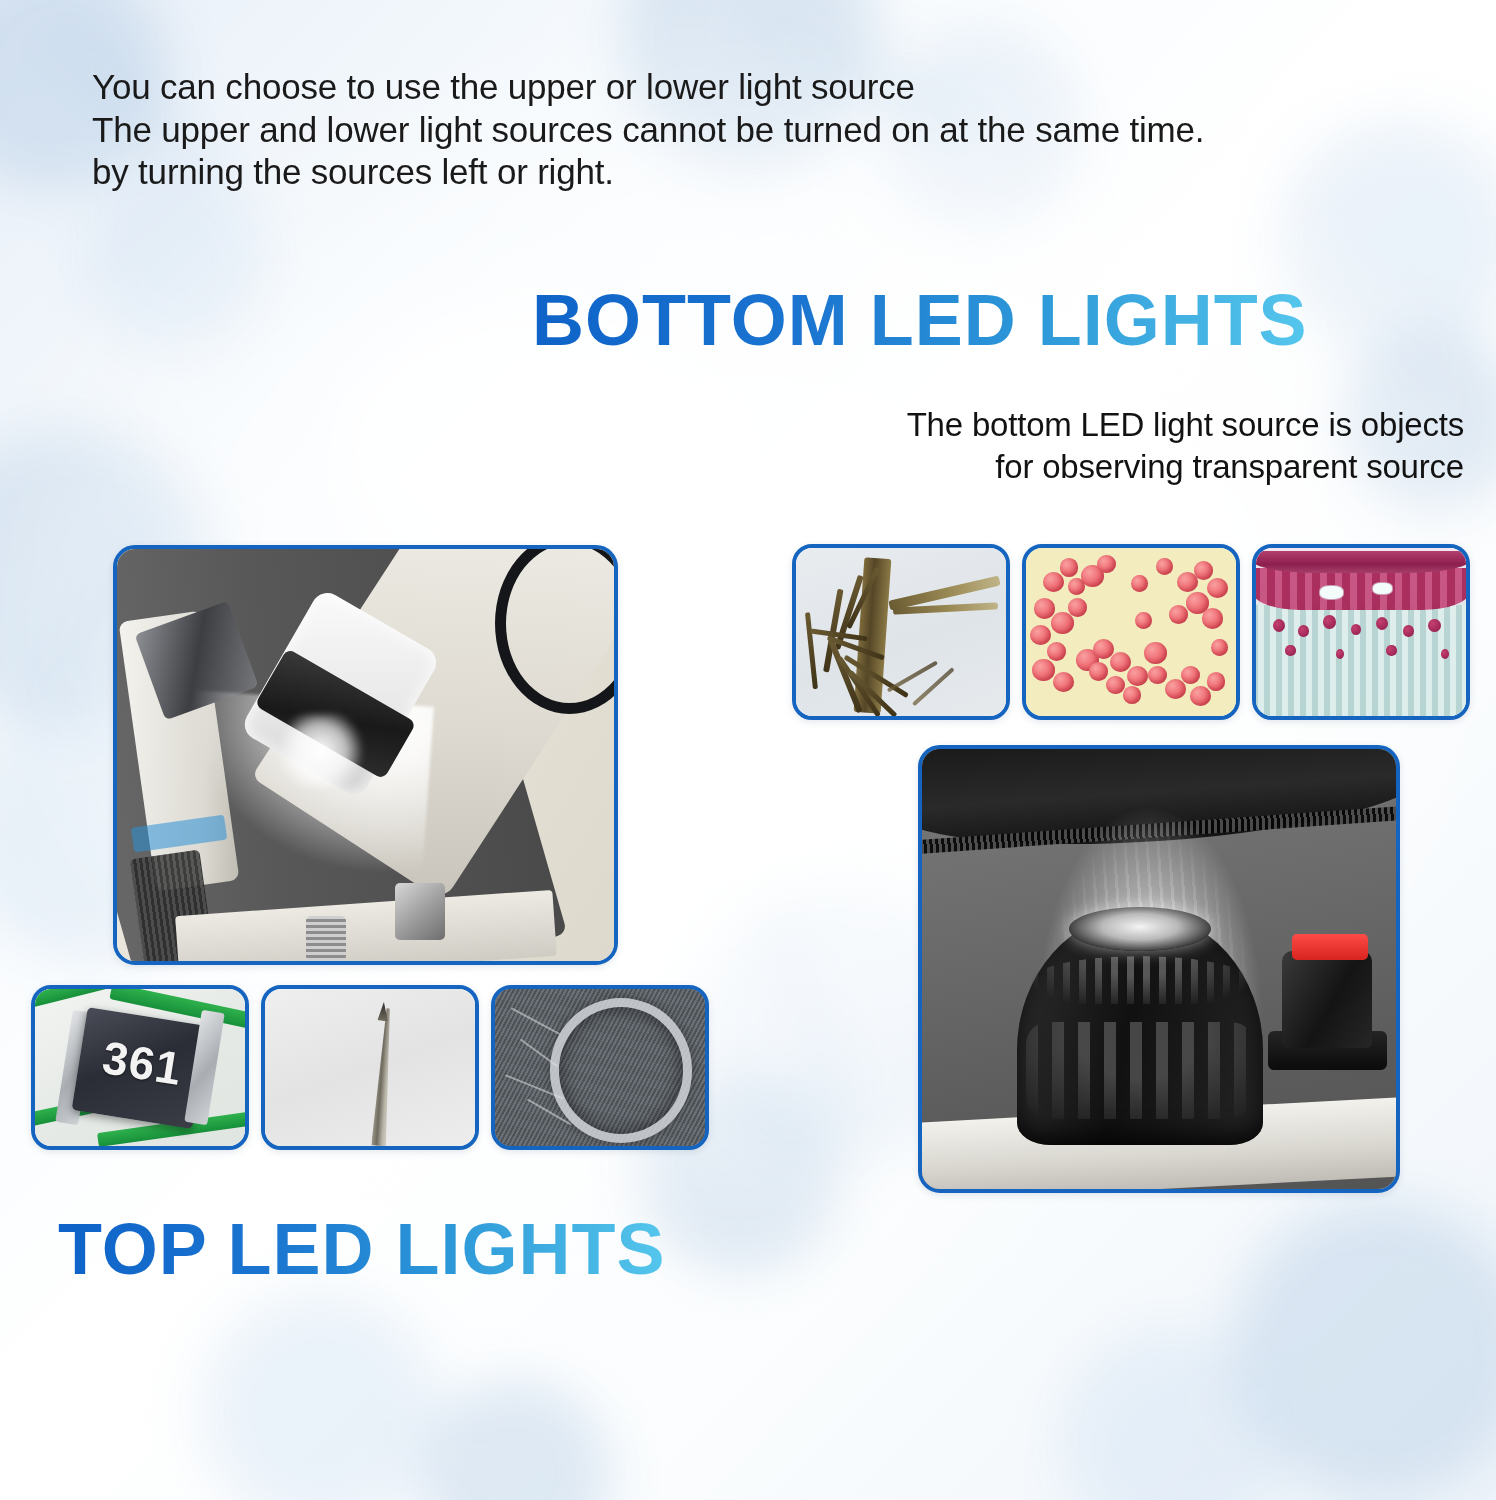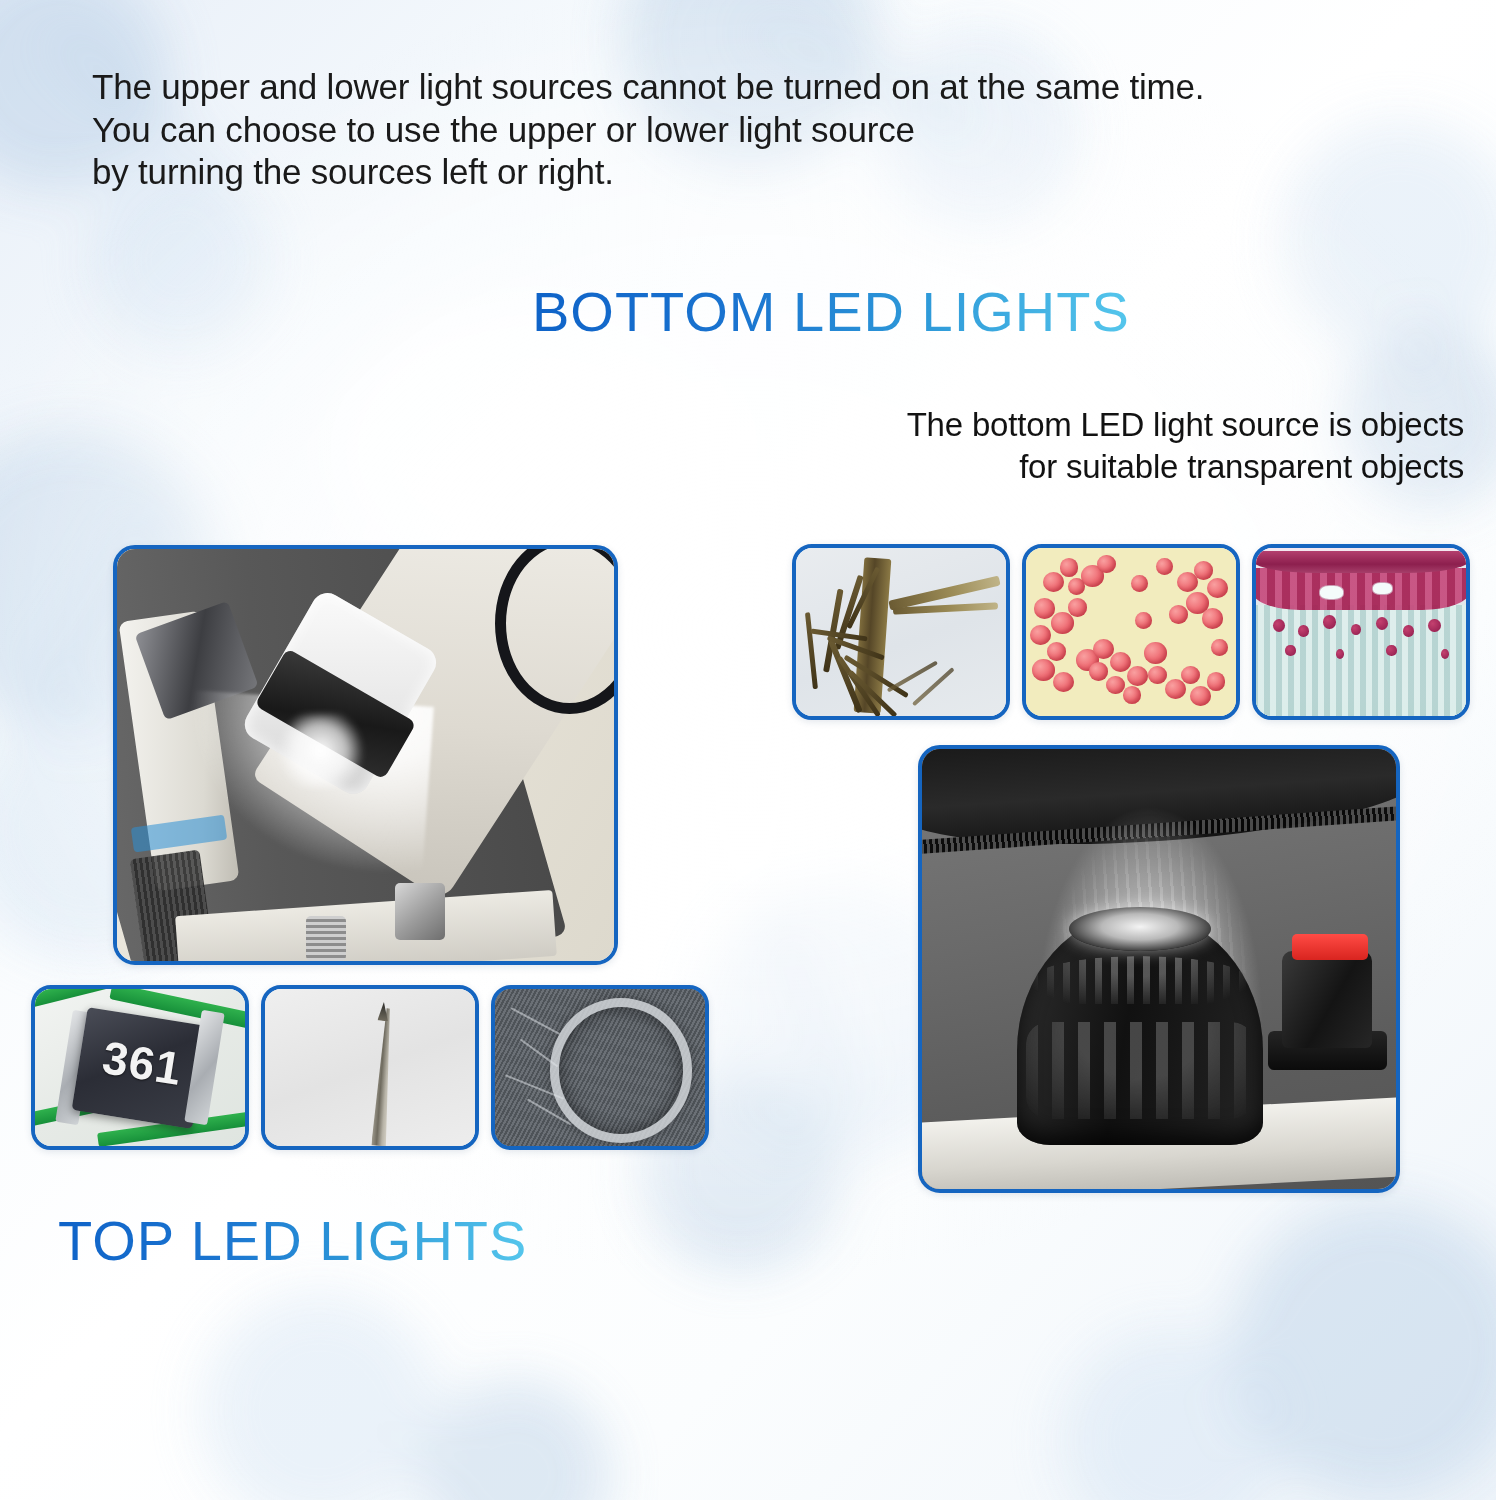--- a/index.html
+++ b/index.html
@@ -68,22 +68,22 @@
   .attention-line {
     font-size: 35px;
     color: #1a1a1a;
     line-height: 1.22;
     letter-spacing: -0.2px;
     white-space: nowrap;
   }
 
   .section-heading {
     position: absolute;
-    font-size: 56px;
-    font-weight: normal;
+    font-size: 72px;
+    font-weight: bold;
     letter-spacing: 1px;
     line-height: 1;
     white-space: nowrap;
     background: linear-gradient(90deg, #0f63c8 0%, #1a74d0 34%, #2e9ad9 66%, #55c6ec 100%);
     -webkit-background-clip: text;
     background-clip: text;
     color: transparent;
     -webkit-text-fill-color: transparent;
     text-shadow: none;
   }
@@ -429,30 +429,30 @@
     <div class="blob pale" style="left:200px; top:1290px; width:240px; height:240px;"></div>
     <div class="blob" style="left:420px; top:1380px; width:190px; height:190px;"></div>
 
     <div class="blob white" style="left:330px; top:300px; width:420px; height:300px;"></div>
     <div class="blob white" style="left:900px; top:430px; width:380px; height:260px;"></div>
   </div>
 
   <div class="bg-layer bg-vignette"></div>
 
   <div class="attention-block">
+    <div class="attention-line">You can choose to use the upper or lower light source</div>
     <div class="attention-line">The upper and lower light sources cannot be turned on at the same time.</div>
-    <div class="attention-line">You can choose to use the upper or lower light source</div>
     <div class="attention-line">by turning the sources left or right.</div>
   </div>
 
   <div id="heading-bottom" class="section-heading">BOTTOM LED LIGHTS</div>
 
   <div id="desc-bottom" class="section-desc">
     <div class="nowrap">The bottom LED light source is objects</div>
-    <div class="nowrap">for suitable transparent objects</div>
+    <div class="nowrap">for observing transparent source</div>
   </div>
 
   <div id="heading-top" class="section-heading">TOP LED LIGHTS</div>
 
   <div id="desc-top" class="section-desc">
   </div>
 
   <div id="photo-top-led" class="frame">
     <div class="photo">
       <div class="tl-wall"></div>

